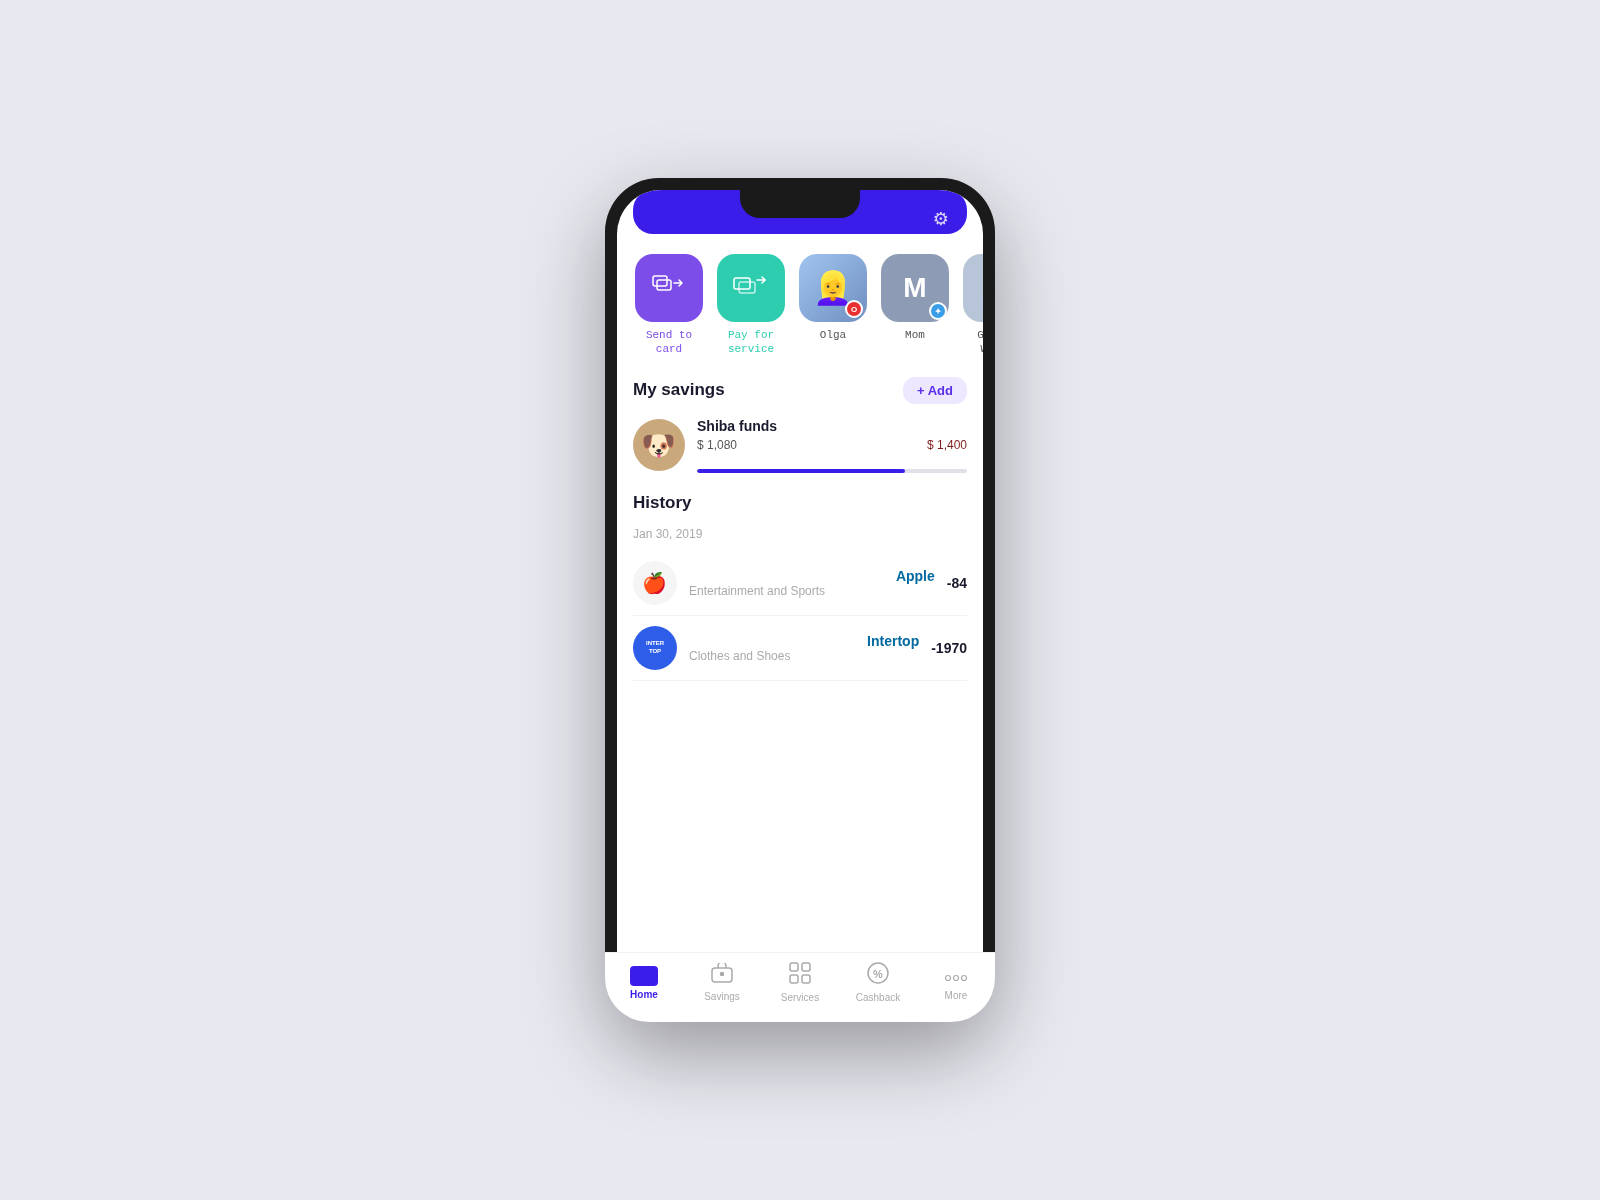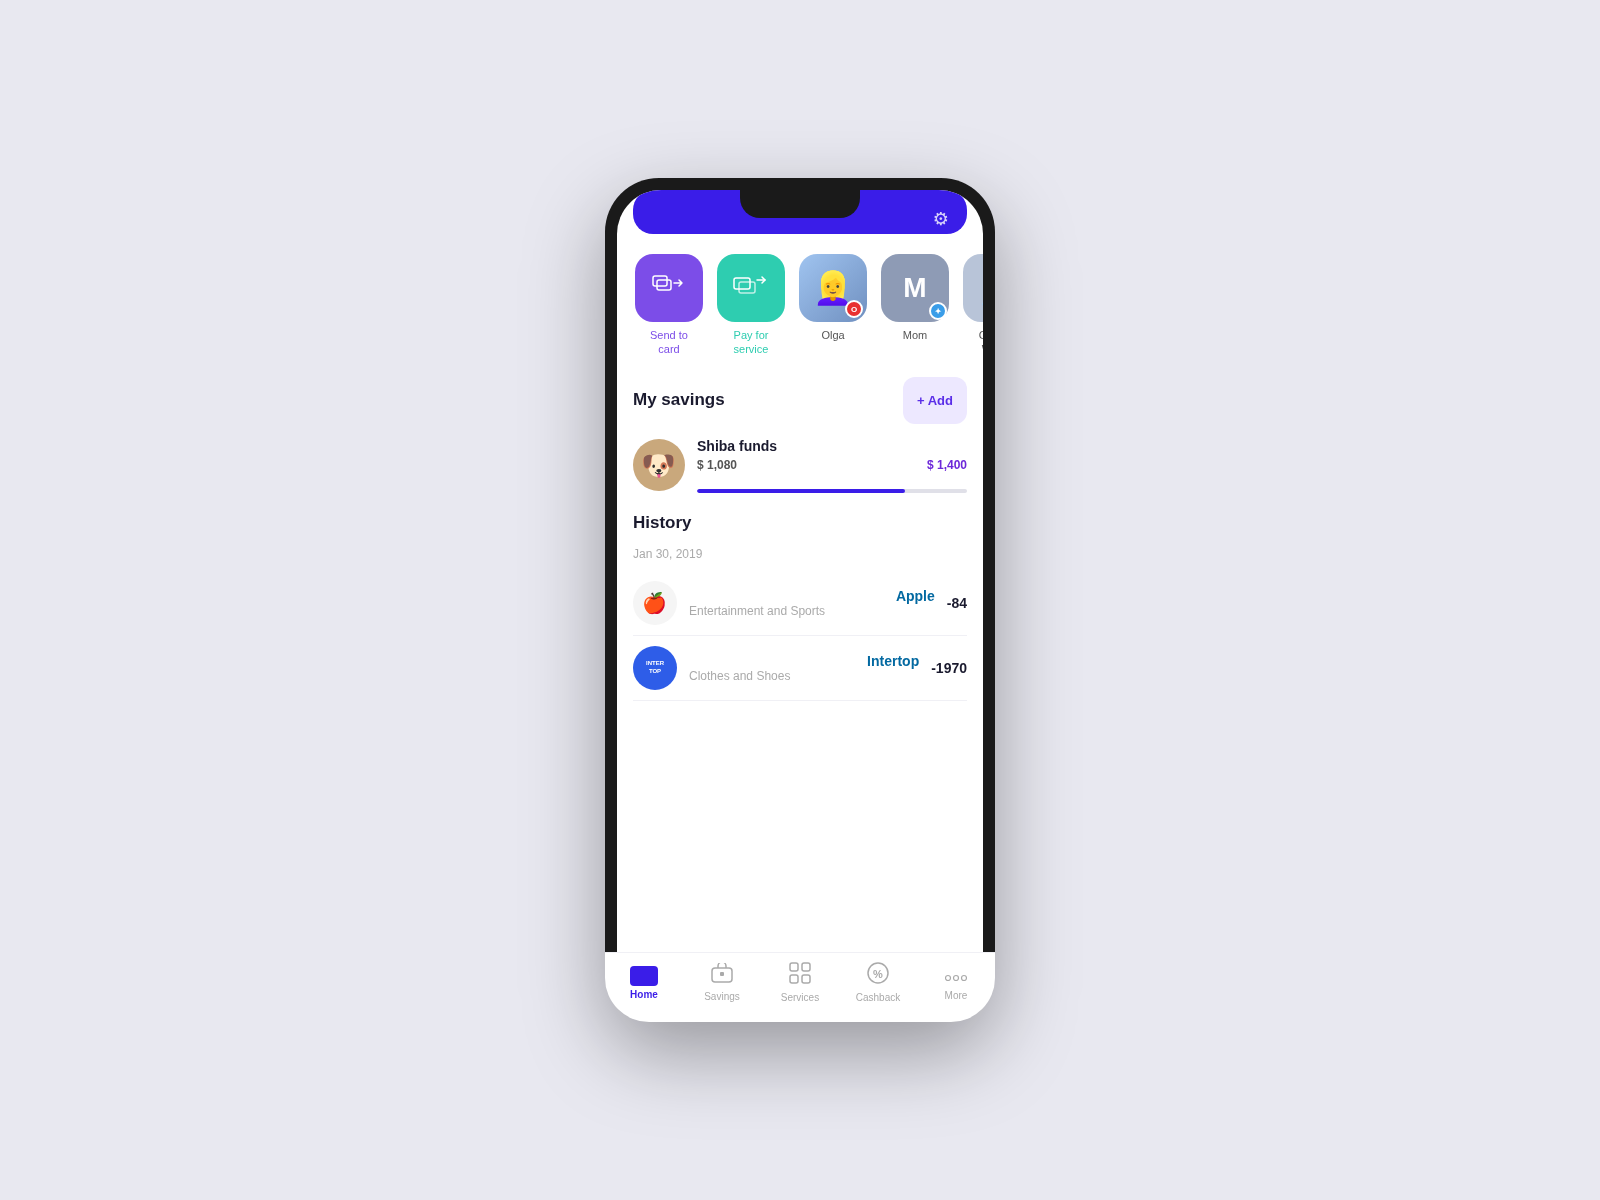--- a/index.html
+++ b/index.html
@@ -159,20 +159,21 @@
     }
     .action-icon.gray-person {
       background: #b0bac9;
       overflow: hidden;
     }
     .action-label {
       font-size: 11px;
       text-align: center;
       line-height: 1.3;
       color: #555;
+      font-family: Liberation Mono, monospace;
     }
     .action-label.purple-text { color: #7c4de8; }
     .action-label.teal-text { color: #2ecdb0; }
 
     
     .badge {
       position: absolute;
       bottom: 4px;
       right: 4px;
       width: 18px;
@@ -200,21 +201,21 @@
     .section-title {
       font-size: 17px;
       font-weight: 700;
       color: #1a1a2e;
     }
     .add-btn {
       background: #ede8ff;
       color: #5a2de8;
       border: none;
       border-radius: 12px;
-      padding: 16px 14px;
+      padding: 6px 14px;
       font-size: 13px;
       font-weight: 600;
       cursor: pointer;
     }
 
     .savings-item {
       display: flex;
       align-items: center;
       gap: 12px;
     }
@@ -237,29 +238,28 @@
       font-size: 14px;
       font-weight: 600;
       color: #1a1a2e;
       margin-bottom: 4px;
     }
     .savings-progress-row {
       display: flex;
       justify-content: space-between;
       align-items: center;
       margin-bottom: 17px;
-      font-weight: bold;
     }
     .savings-current {
       font-size: 12px;
       color: #555;
     }
     .savings-goal {
       font-size: 12px;
-      color: #6d28d9;
+      color: #7f1d1d;
     }
     .progress-bar {
       height: 4px;
       background: #e0e0e8;
       border-radius: 2px;
       overflow: hidden;
     }
     .progress-fill {
       height: 100%;
       background: #3a1de8;

